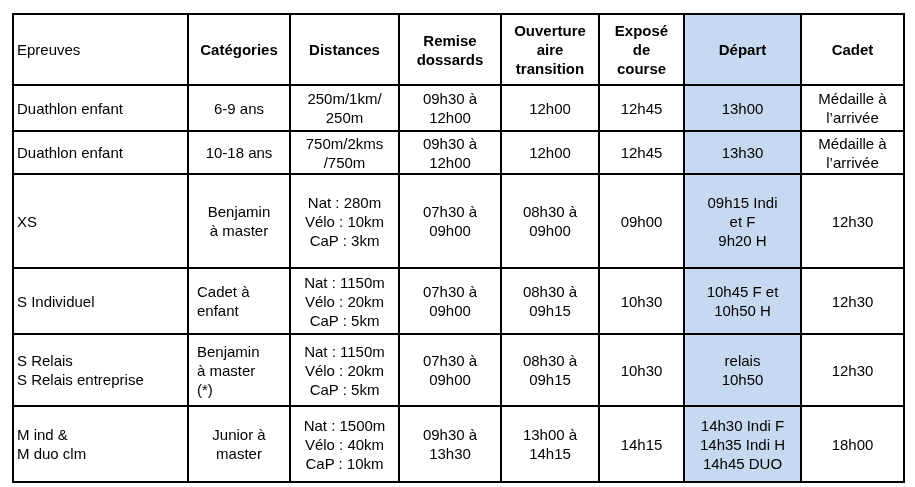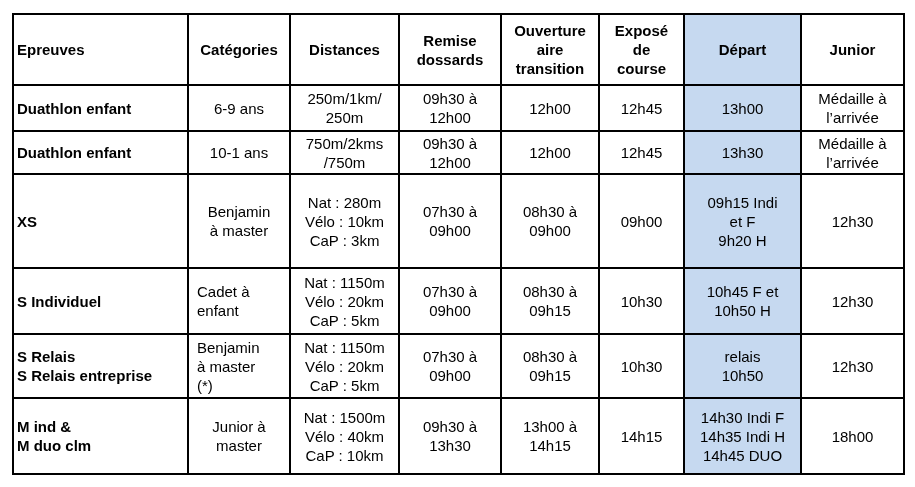--- a/index.html
+++ b/index.html
@@ -15,31 +15,31 @@
   }
   th,td{
     border:2px solid #000;
     font-size:15px;line-height:19px;
     text-align:center;vertical-align:middle;
     white-space:pre-line;
     padding:1px 3px;
     overflow:hidden;
   }
   th{font-weight:700;}
-  th:first-child,td:first-child{text-align:left;font-weight:700;}
+  th:first-child,td:first-child{text-align:left;font-weight:400;}
   
   col.c0{width:175px}col.c1{width:102px}col.c2{width:109px}col.c3{width:102px}
   col.c4{width:98px}col.c5{width:85px}col.c6{width:117px}col.c7{width:103px}
   
   thead tr{height:71px}
   tbody tr:nth-child(1){height:46px}
   tbody tr:nth-child(2){height:43px}
   tbody tr:nth-child(3){height:94px}
   tbody tr:nth-child(4){height:66px}
-  tbody tr:nth-child(5){height:64px}
+  tbody tr:nth-child(5){height:72px}
   tbody tr:nth-child(6){height:76px}
   
   tbody tr:nth-child(4) td:nth-child(2),
   tbody tr:nth-child(5) td:nth-child(2){text-align:left;padding-left:8px;}
   
   .hl{background:var(--hl,#c6d9f0);}
 </style>
 </head>
 <body>
 
@@ -62,40 +62,40 @@
           <th>Distances</th>
           <th>Remise
 dossards</th>
           <th>Ouverture
 aire
 transition</th>
           <th>Exposé
 de
 course</th>
           <th class="hl">Départ</th>
-          <th>Junior</th>
+          <th>Cadet</th>
         </tr>
     </thead>
     <tbody>
         <tr>
           <td>Duathlon enfant</td>
           <td>6-9 ans</td>
           <td>250m/1km/
 250m</td>
           <td>09h30 à
 12h00</td>
           <td>12h00</td>
           <td>12h45</td>
           <td class="hl">13h00</td>
           <td>Médaille à
 l’arrivée</td>
         </tr>
         <tr>
           <td>Duathlon enfant</td>
-          <td>10-1 ans</td>
+          <td>10-18 ans</td>
           <td>750m/2kms
 /750m</td>
           <td>09h30 à
 12h00</td>
           <td>12h00</td>
           <td>12h45</td>
           <td class="hl">13h30</td>
           <td>Médaille à
 l’arrivée</td>
         </tr>

